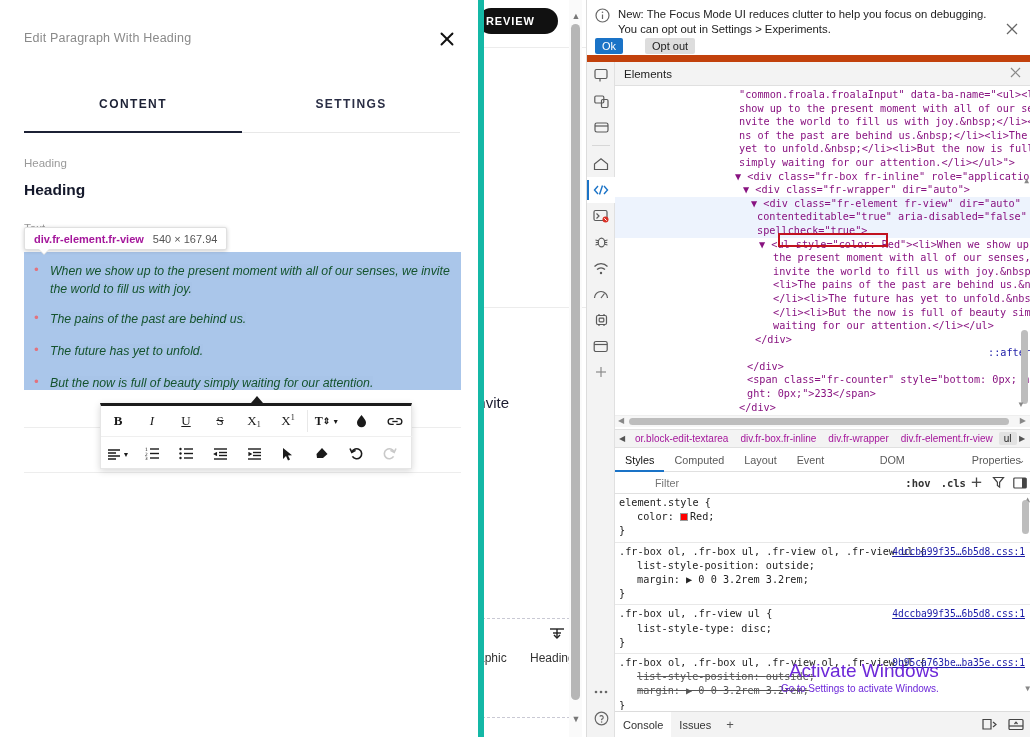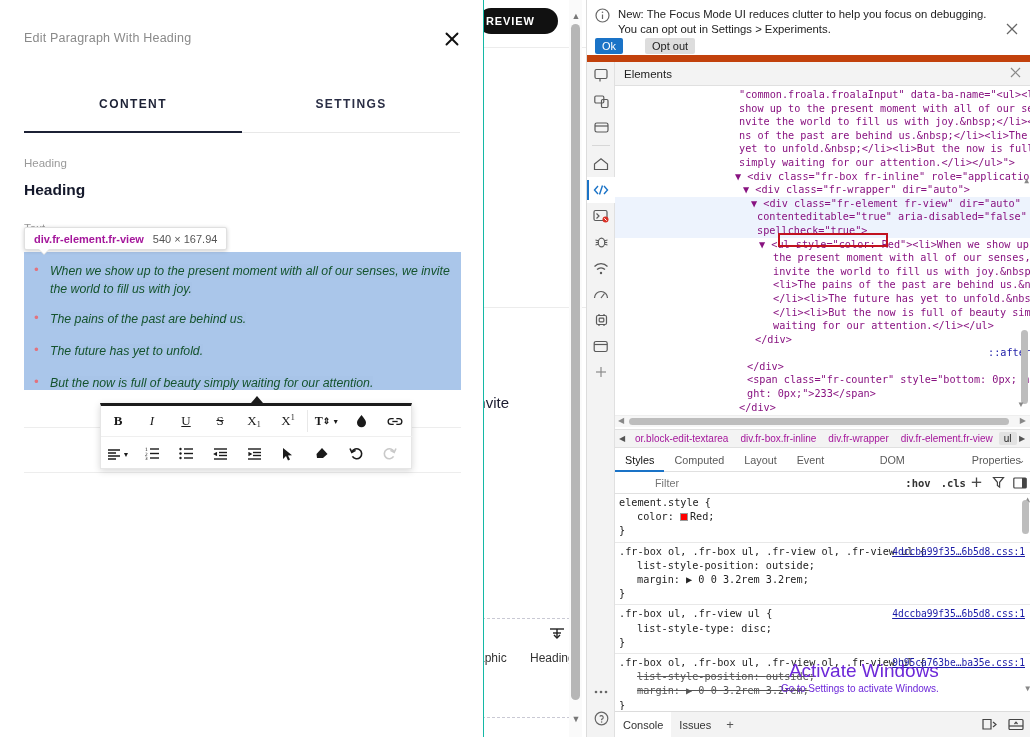--- a/index.html
+++ b/index.html
@@ -33,21 +33,21 @@
 
   .bg-scroll-track{ position:absolute; left:569px; top:0; width:13px; height:737px; background:#fafafa;}
   .bg-scroll-thumb{ position:absolute; left:571px; top:24px; width:9px; height:676px; background:#b6b6b6; border-radius:5px;}
   .bg-scroll-arrow{ position:absolute; left:571px; width:10px; height:12px; color:#777; font-size:9px; text-align:center; line-height:12px;}
   .bg-scroll-arrow.up{ top:10px;}
   .bg-scroll-arrow.down{ top:713px;}
 
   
   #modal{
     position:absolute; left:0; top:0; width:484px; height:737px;
-    background:#ffffff; border-right:1px solid #14b8a6;
+    background:#ffffff; border-right:6px solid #14b8a6;
   }
   .modal-title{
     position:absolute; left:24px; top:31px;
     font-size:12.5px; color:#8a8a8a; letter-spacing:.2px;
   }
   .modal-close{
     position:absolute; right:18px; top:26px; width:26px; height:26px;
     display:flex; align-items:center; justify-content:center;
     cursor:pointer; color:#111;
   }

